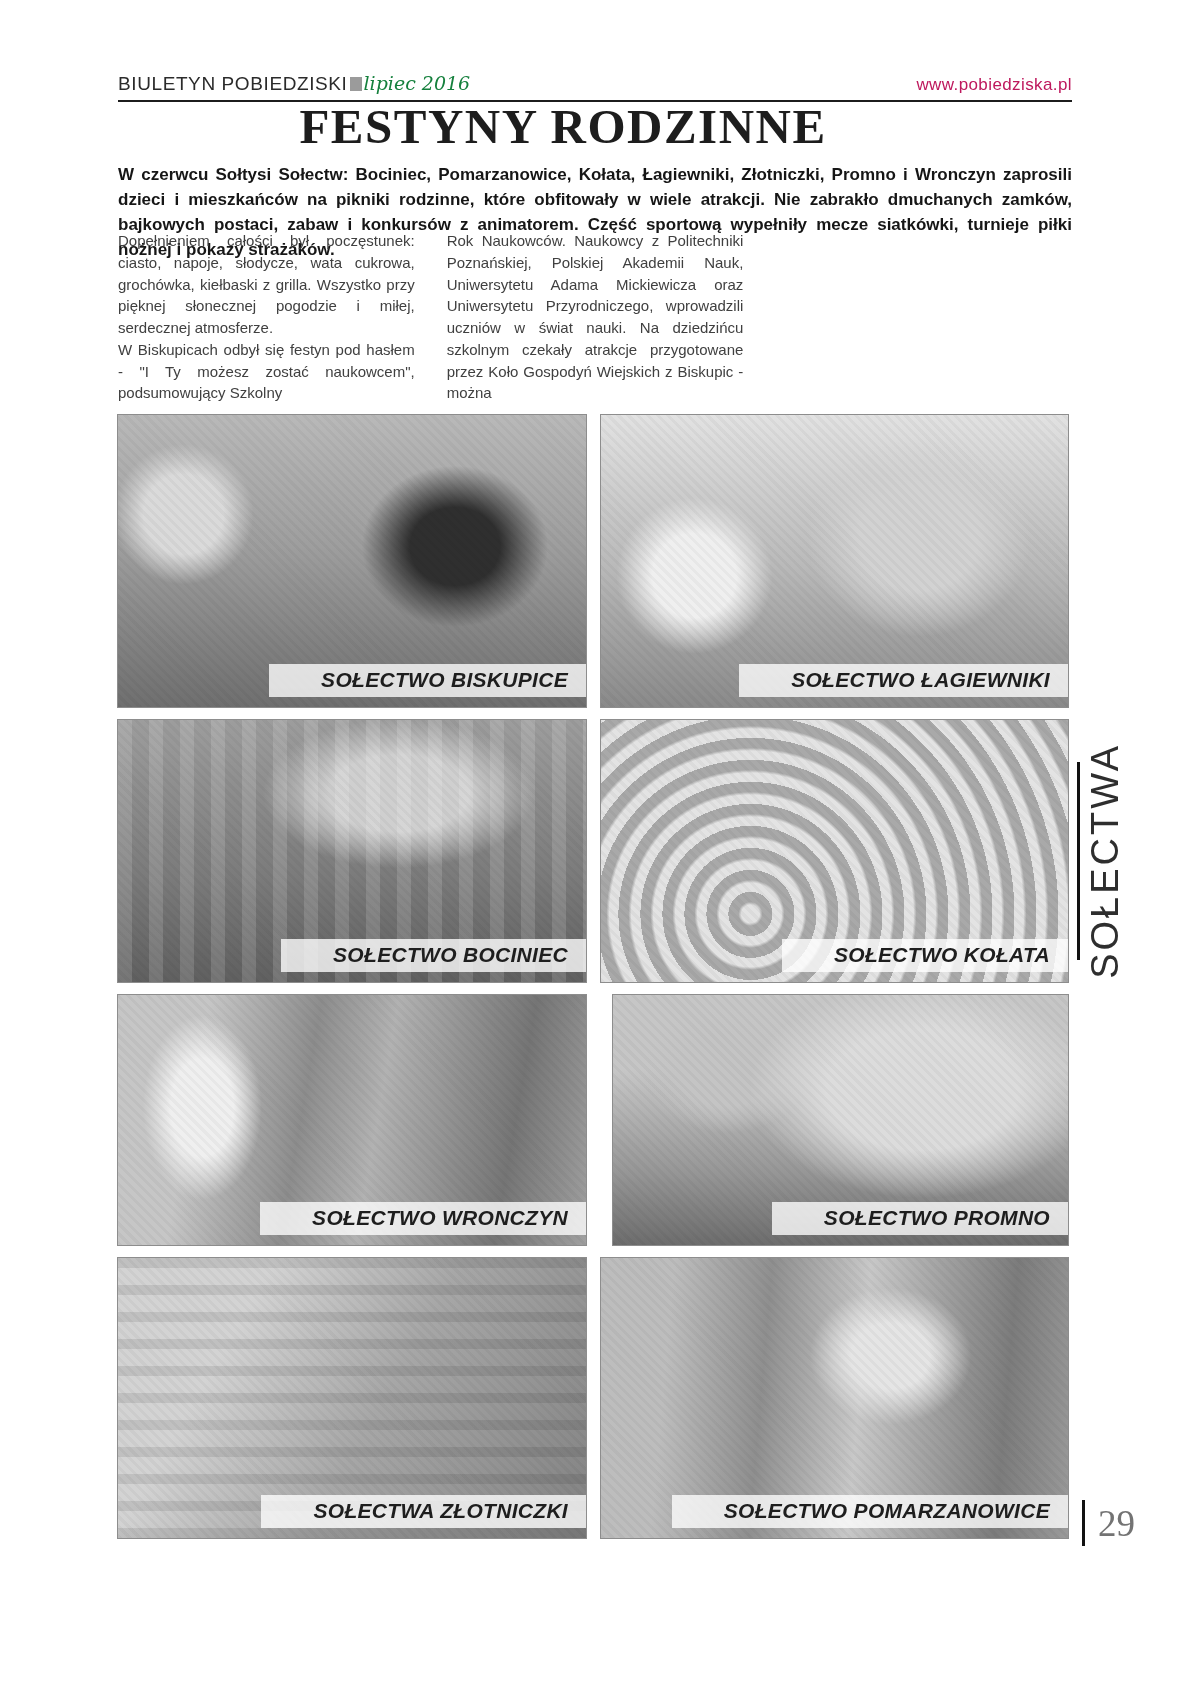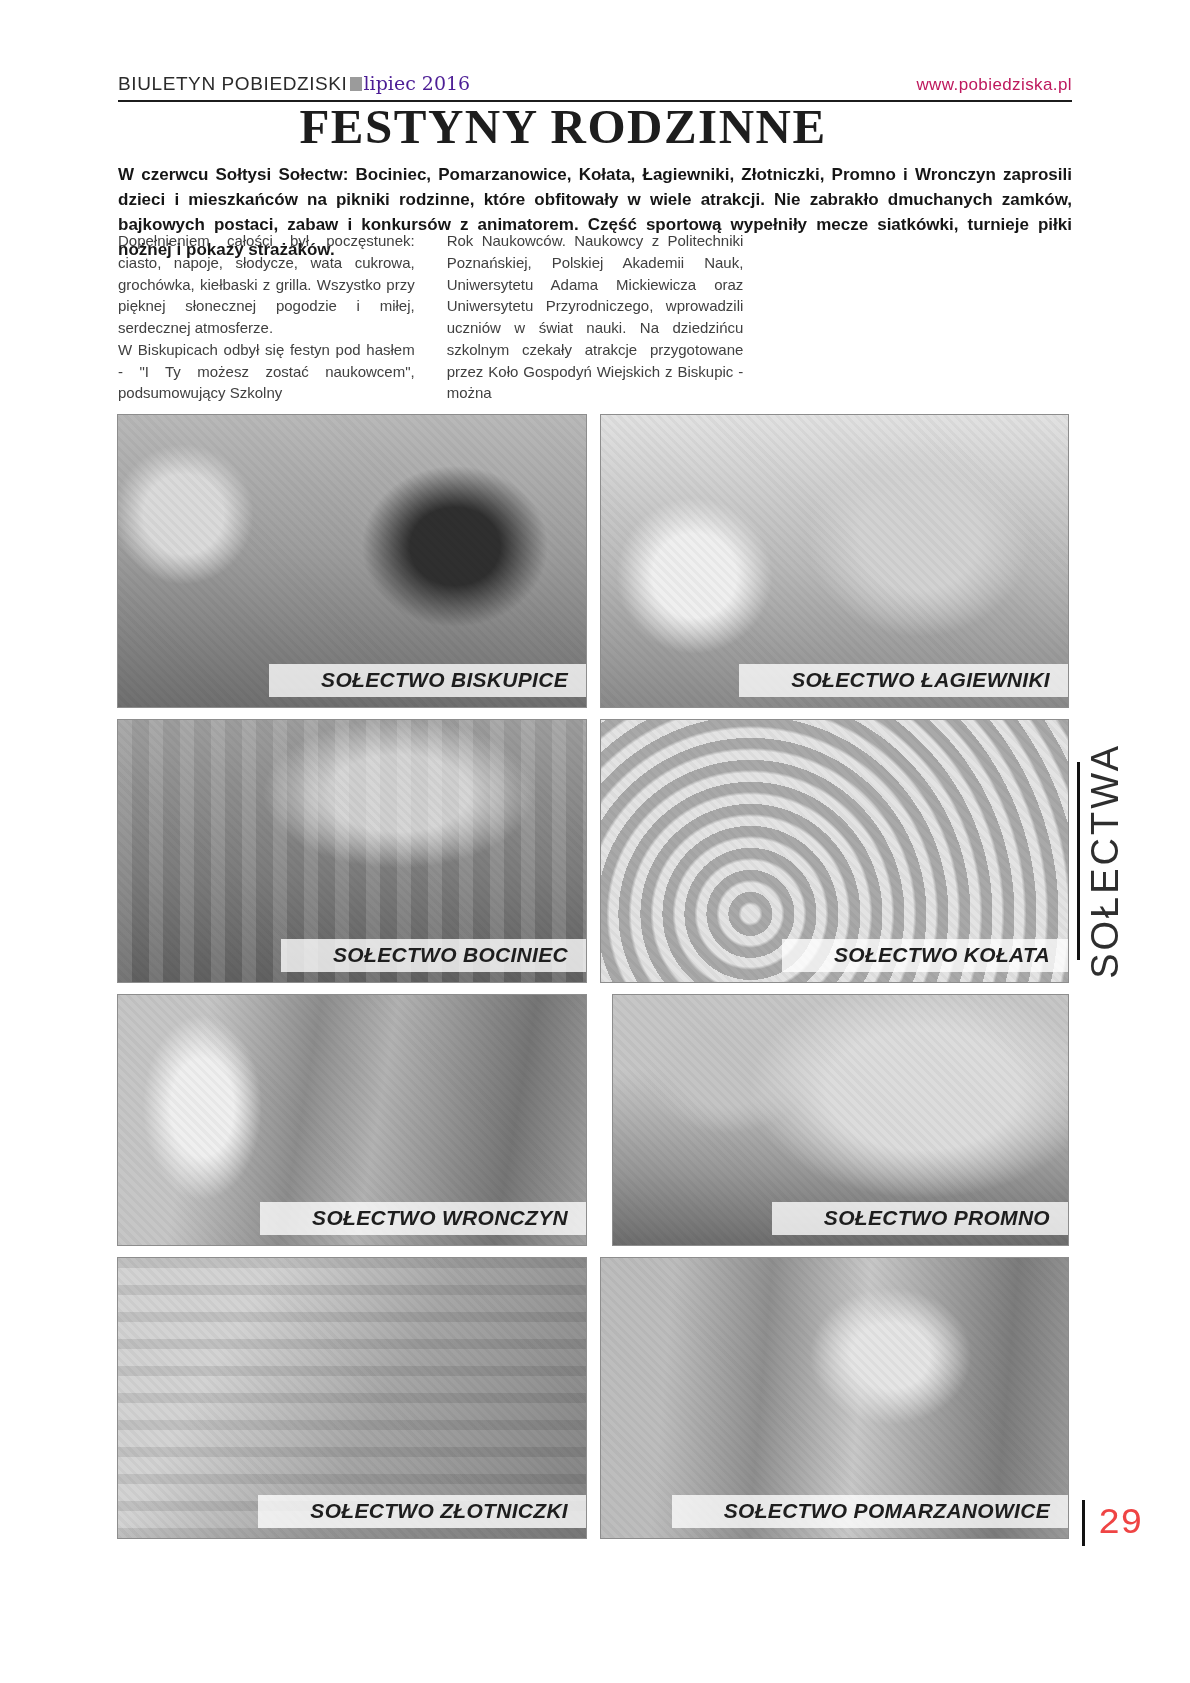--- a/index.html
+++ b/index.html
@@ -12,21 +12,21 @@
 
   
   .masthead {
     position:absolute; left:118px; top:72px; width:954px;
     display:flex; justify-content:space-between; align-items:baseline;
     border-bottom:2px solid #1c1c1c; padding-bottom:5px;
   }
   .masthead-left { display:flex; align-items:baseline; gap:2px; }
   .pub-name { font-size:19px; letter-spacing:.6px; color:#2b2b2b; font-weight:400; }
   .pub-bullet { width:12px; height:14px; background:#9b9b9b; display:inline-block; align-self:center; }
-  .pub-issue { font-family:"DejaVu Serif", serif; font-size:19px; color:#4c1d95; }
+  .pub-issue { font-family:"DejaVu Serif", serif; font-size:19px; color:#15803d;font-style:italic; }
   .website { font-size:17px; color:#be185d; letter-spacing:.4px; }
 
   
   .article-title {
     position:absolute; left:118px; top:98px; width:890px;
     text-align:center; font-family:"Liberation Serif", serif;
     font-weight:600; font-size:49px; letter-spacing:1.5px; color:#1d1d1d;
   }
 
   
@@ -103,21 +103,21 @@
     font-size:38px; letter-spacing:3px; color:#2e2e2e; font-weight:400;
   }
 
   
   .page-number-block {
     position:absolute; left:1082px; top:1500px; height:46px;
     border-left:3px solid #111; padding-left:13px;
     display:flex; align-items:center;
   }
   .page-number {
-    font-family:Liberation Mono, monospace; font-size:37px; color:#ef4444; line-height:1;
+    font-family:Liberation Serif, serif; font-size:37px; color:#737373; line-height:1;
   }
 </style>
 </head>
 <body>
 
 <div class="page">
 
   <div class="masthead">
     <div class="masthead-left">
       <span class="pub-name">BIULETYN POBIEDZISKI</span>
@@ -156,21 +156,21 @@
     <figure class="photo ph4">
       <figcaption class="photo-caption">SOŁECTWO KOŁATA</figcaption>
     </figure>
     <figure class="photo ph5">
       <figcaption class="photo-caption">SOŁECTWO WRONCZYN</figcaption>
     </figure>
     <figure class="photo ph6">
       <figcaption class="photo-caption">SOŁECTWO PROMNO</figcaption>
     </figure>
     <figure class="photo ph7">
-      <figcaption class="photo-caption">SOŁECTWO ZŁOTNICZKI</figcaption>
+      <figcaption class="photo-caption">SOŁECTWA ZŁOTNICZKI</figcaption>
     </figure>
     <figure class="photo ph8">
       <figcaption class="photo-caption">SOŁECTWO POMARZANOWICE</figcaption>
     </figure>
   </div>
 
   <div class="section-rail">
     <span class="section-rail-label">SOŁECTWA</span>
   </div>
 

